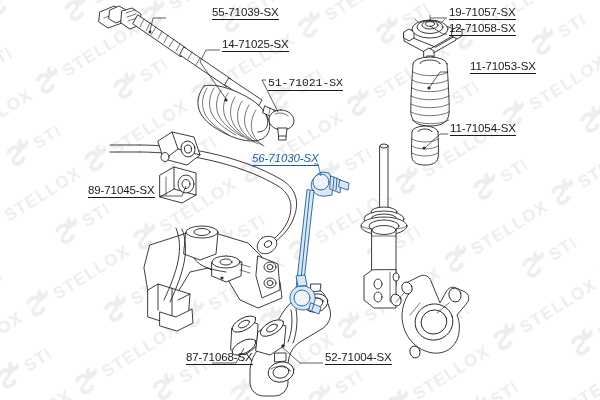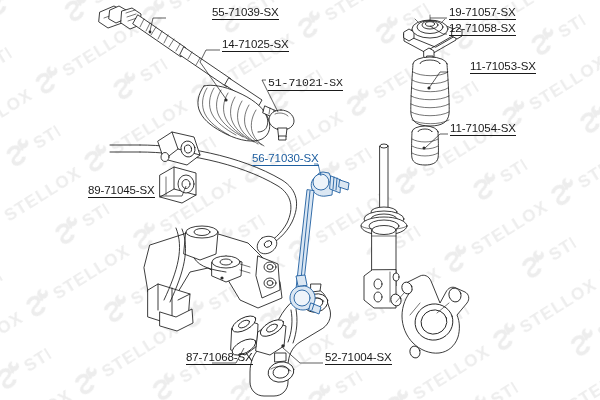--- a/index.html
+++ b/index.html
@@ -357,21 +357,21 @@
     <div class="lbl" style="left:268px;top:76px;font-family:Liberation Mono, monospace;"><span class="u">51-71021-SX</span></div>
 
     <div class="lbl" style="left:449px;top:6px;"><span class="u">19-71057-SX</span></div>
 
     <div class="lbl" style="left:449px;top:22px;"><span class="u">12-71058-SX</span></div>
 
     <div class="lbl" style="left:470px;top:60px;"><span class="u">11-71053-SX</span></div>
 
     <div class="lbl" style="left:450px;top:122px;"><span class="u">11-71054-SX</span></div>
 
-    <div class="lbl hi" style="left:252px;top:152px;"><span class="u">56-71030-SX</span></div>
+    <div class="lbl hi" style="left:252px;top:152px;font-style:italic;"><span class="u">56-71030-SX</span></div>
 
     <div class="lbl" style="left:88px;top:184px;"><span class="u">89-71045-SX</span></div>
 
     <div class="lbl" style="left:140px;top:351px;margin-left:46px;"><span class="u">87-71068-SX</span></div>
 
     <div class="lbl" style="left:325px;top:351px;"><span class="u">52-71004-SX</span></div>
   </div>
 
 </div>
 

